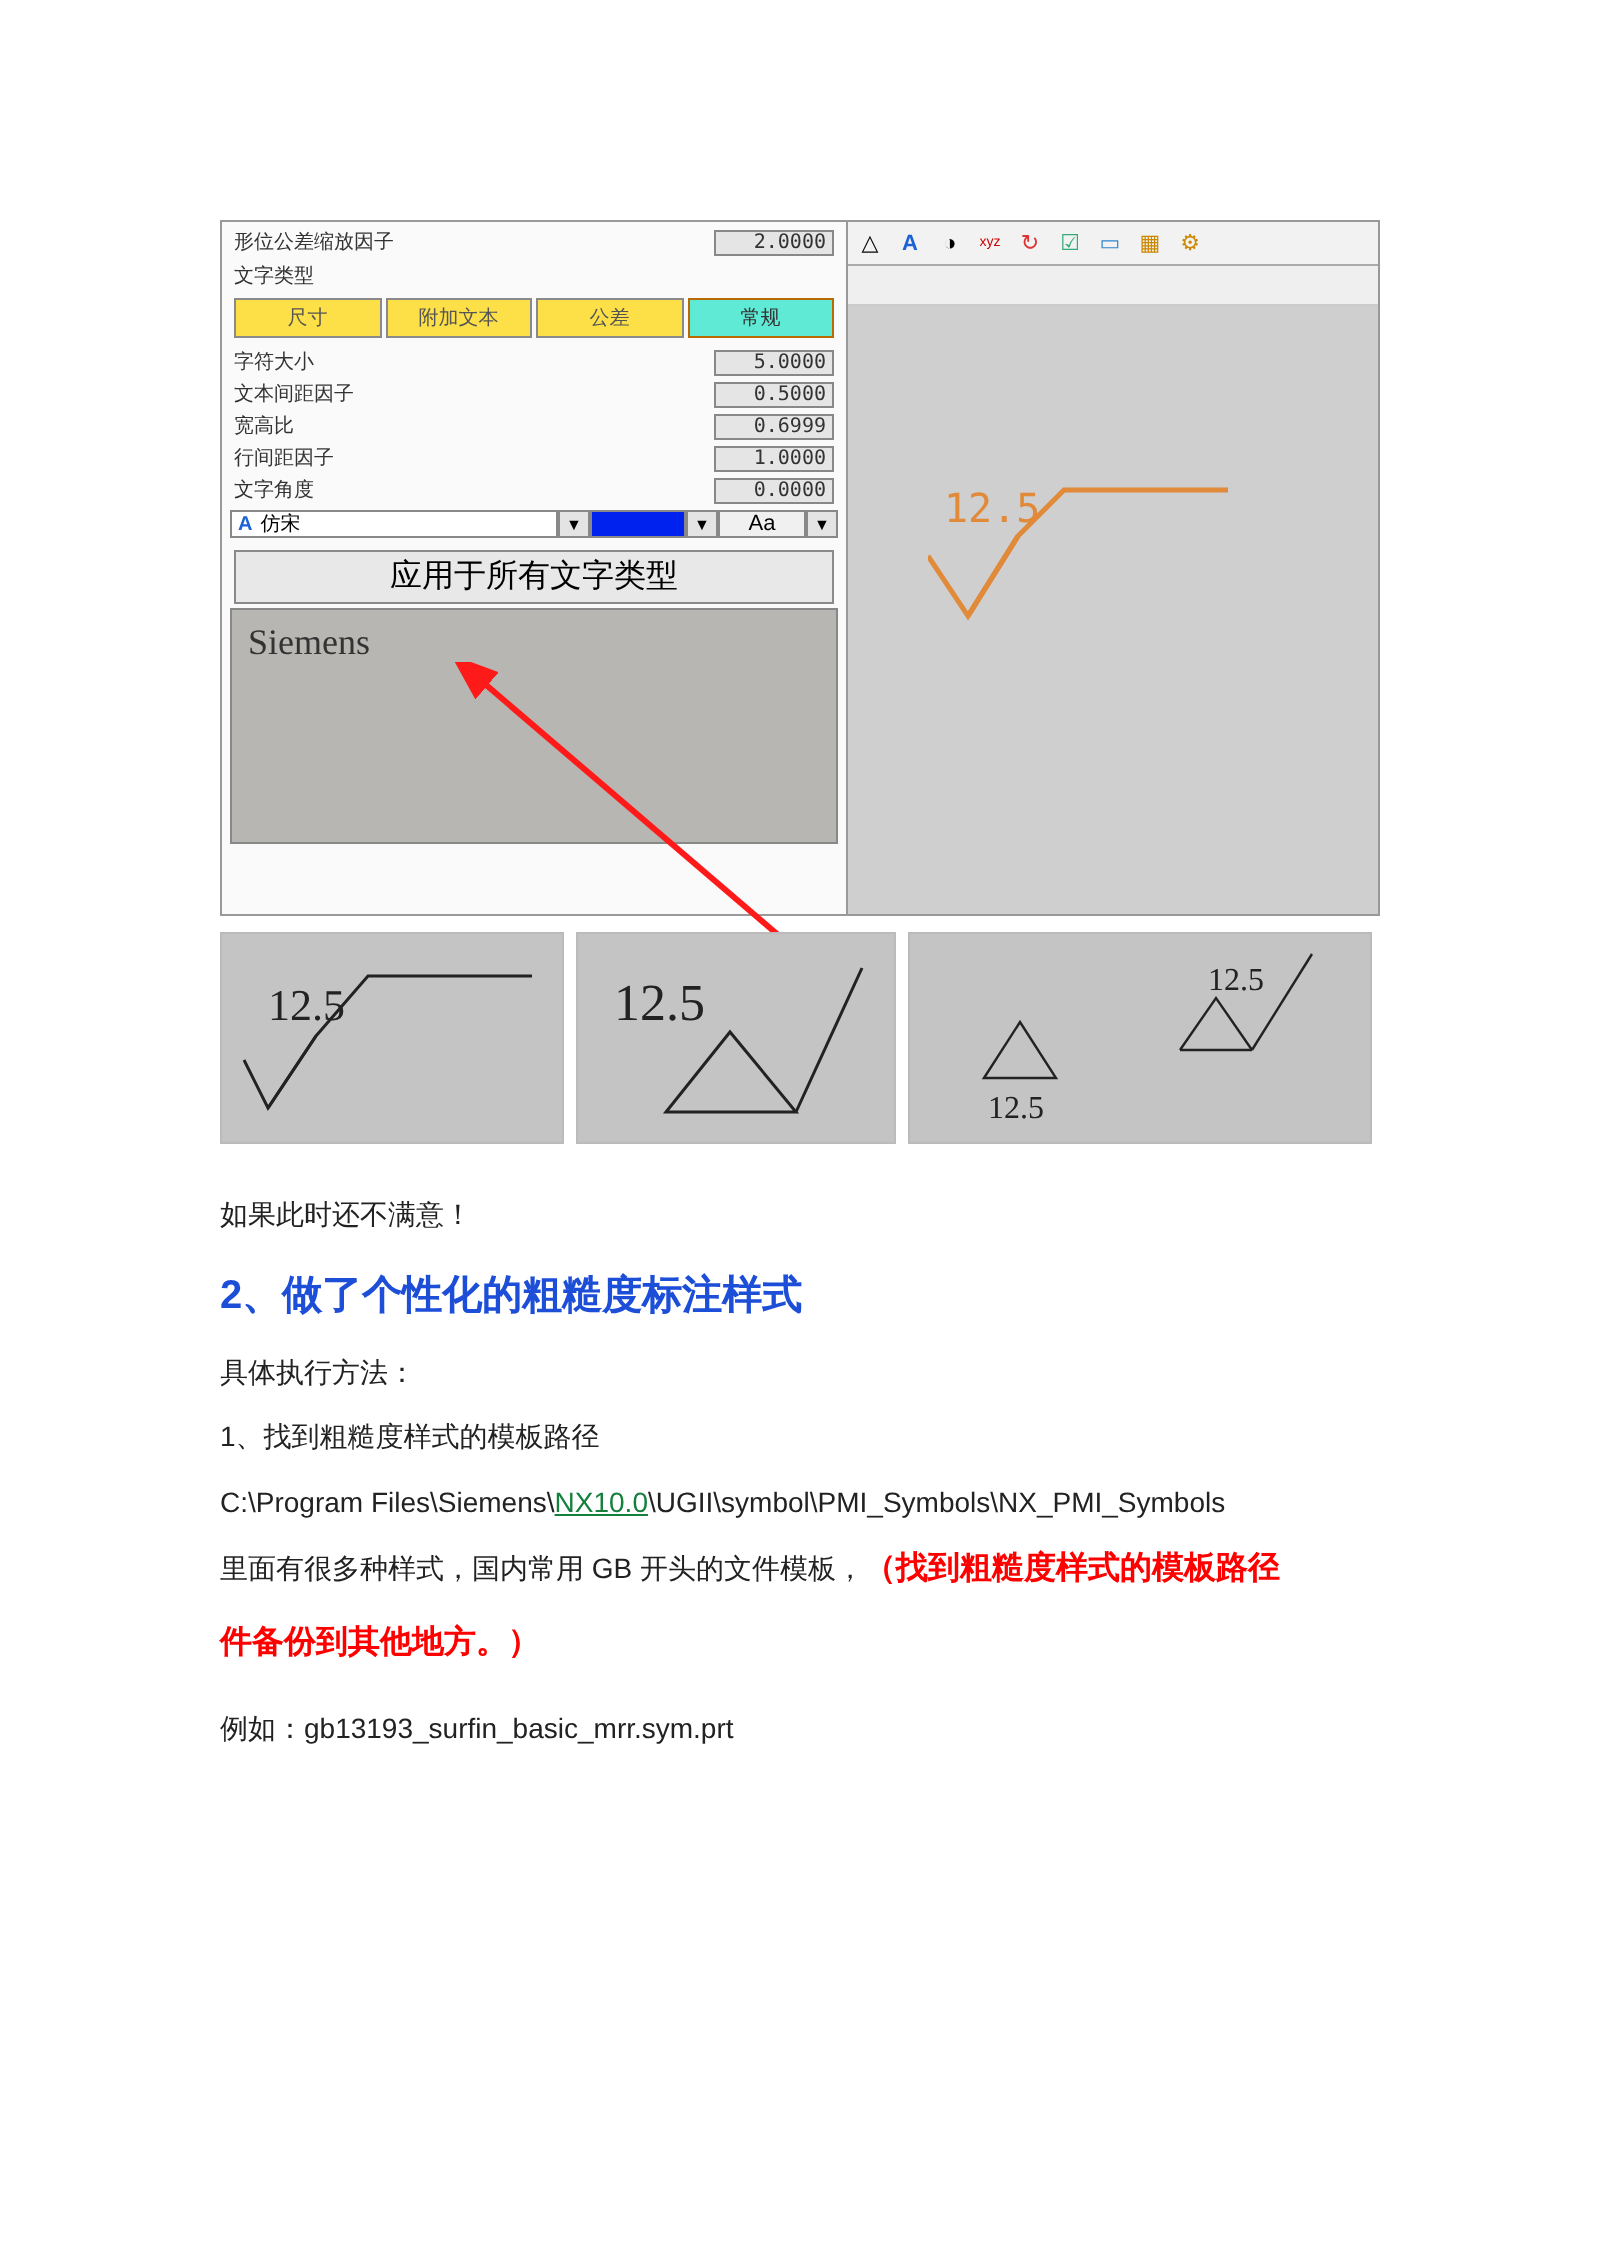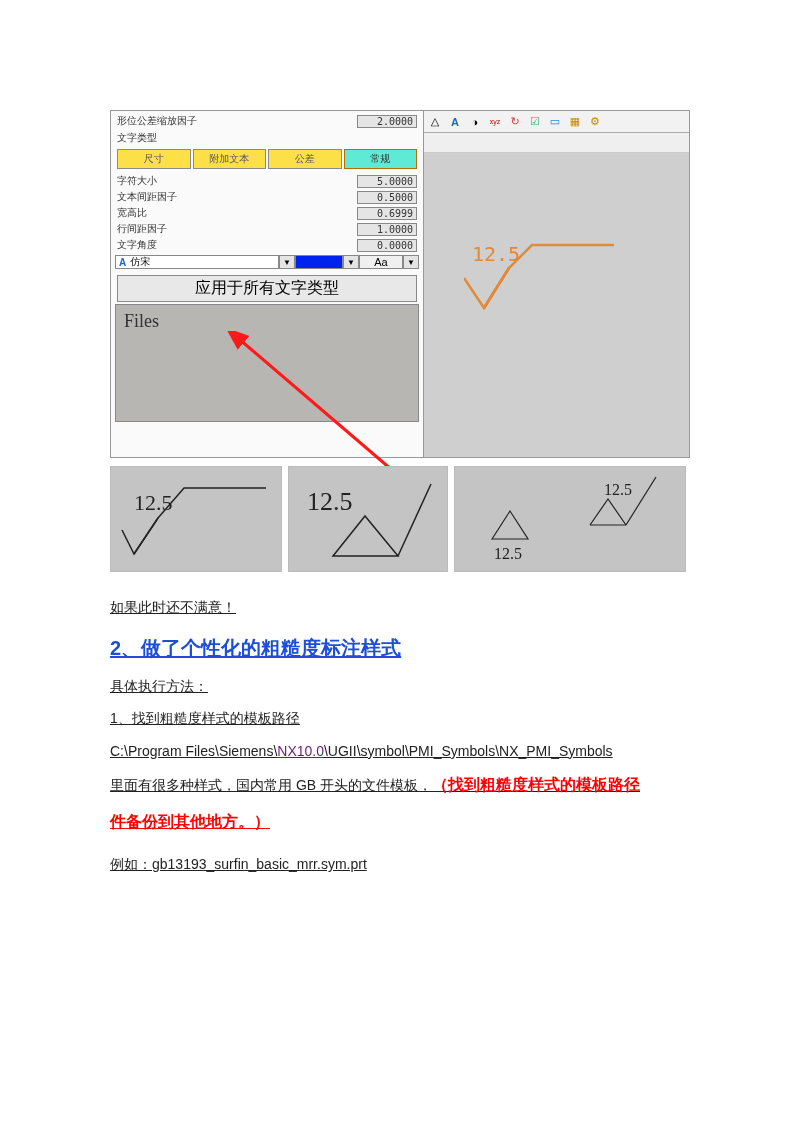--- a/index.html
+++ b/index.html
@@ -70,23 +70,23 @@
   .thumb {
     background: #c4c4c4; border: 1px solid #bbb; display: flex;
     align-items: center; justify-content: center; position: relative;
   }
   .thumb1 { width: 172px; height: 106px; }
   .thumb2 { width: 160px; height: 106px; }
   .thumb3 { width: 232px; height: 106px; }
 
   
   .article { margin-top: 22px; font-size: 14px; color: #222; line-height: 1.9; }
-  .article p { margin-bottom: 6px; text-decoration: underline; }
+  .article p { margin-bottom: 6px; }
   .h-red { color: #1d4ed8; font-size: 20px; font-weight: bold; margin: 8px 0 10px 0; }
-  .link { color: #701a75; text-decoration: underline; }
+  .link { color: #15803d; text-decoration: underline; }
   .red-inline { color: #ff0000; font-size: 16px; font-weight: bold; }
 </style>
 </head>
 <body>
 
 <div class="page">
 
   <div class="shot-row">
 
     <div class="panel-left">
@@ -131,21 +131,21 @@
         <div class="dd">▼</div>
         <div class="color-sw"></div>
         <div class="dd">▼</div>
         <div class="aa-btn">Aa</div>
         <div class="dd">▼</div>
       </div>
 
       <div class="apply-all">应用于所有文字类型</div>
 
       <div class="preview-box">
-        <span>Files</span>
+        <span>Siemens</span>
       </div>
 
       <svg class="arrow-svg" width="200" height="150">
         <defs>
           <marker id="ah" markerWidth="10" markerHeight="10" refX="2" refY="3" orient="auto">
             <path d="M0,0 L0,6 L8,3 z" fill="#ff1a1a"></path>
           </marker>
         </defs>
         <line x1="180" y1="145" x2="20" y2="8" stroke="#ff1a1a" stroke-width="3" marker-end="url(#ah)"></line>
       </svg>

